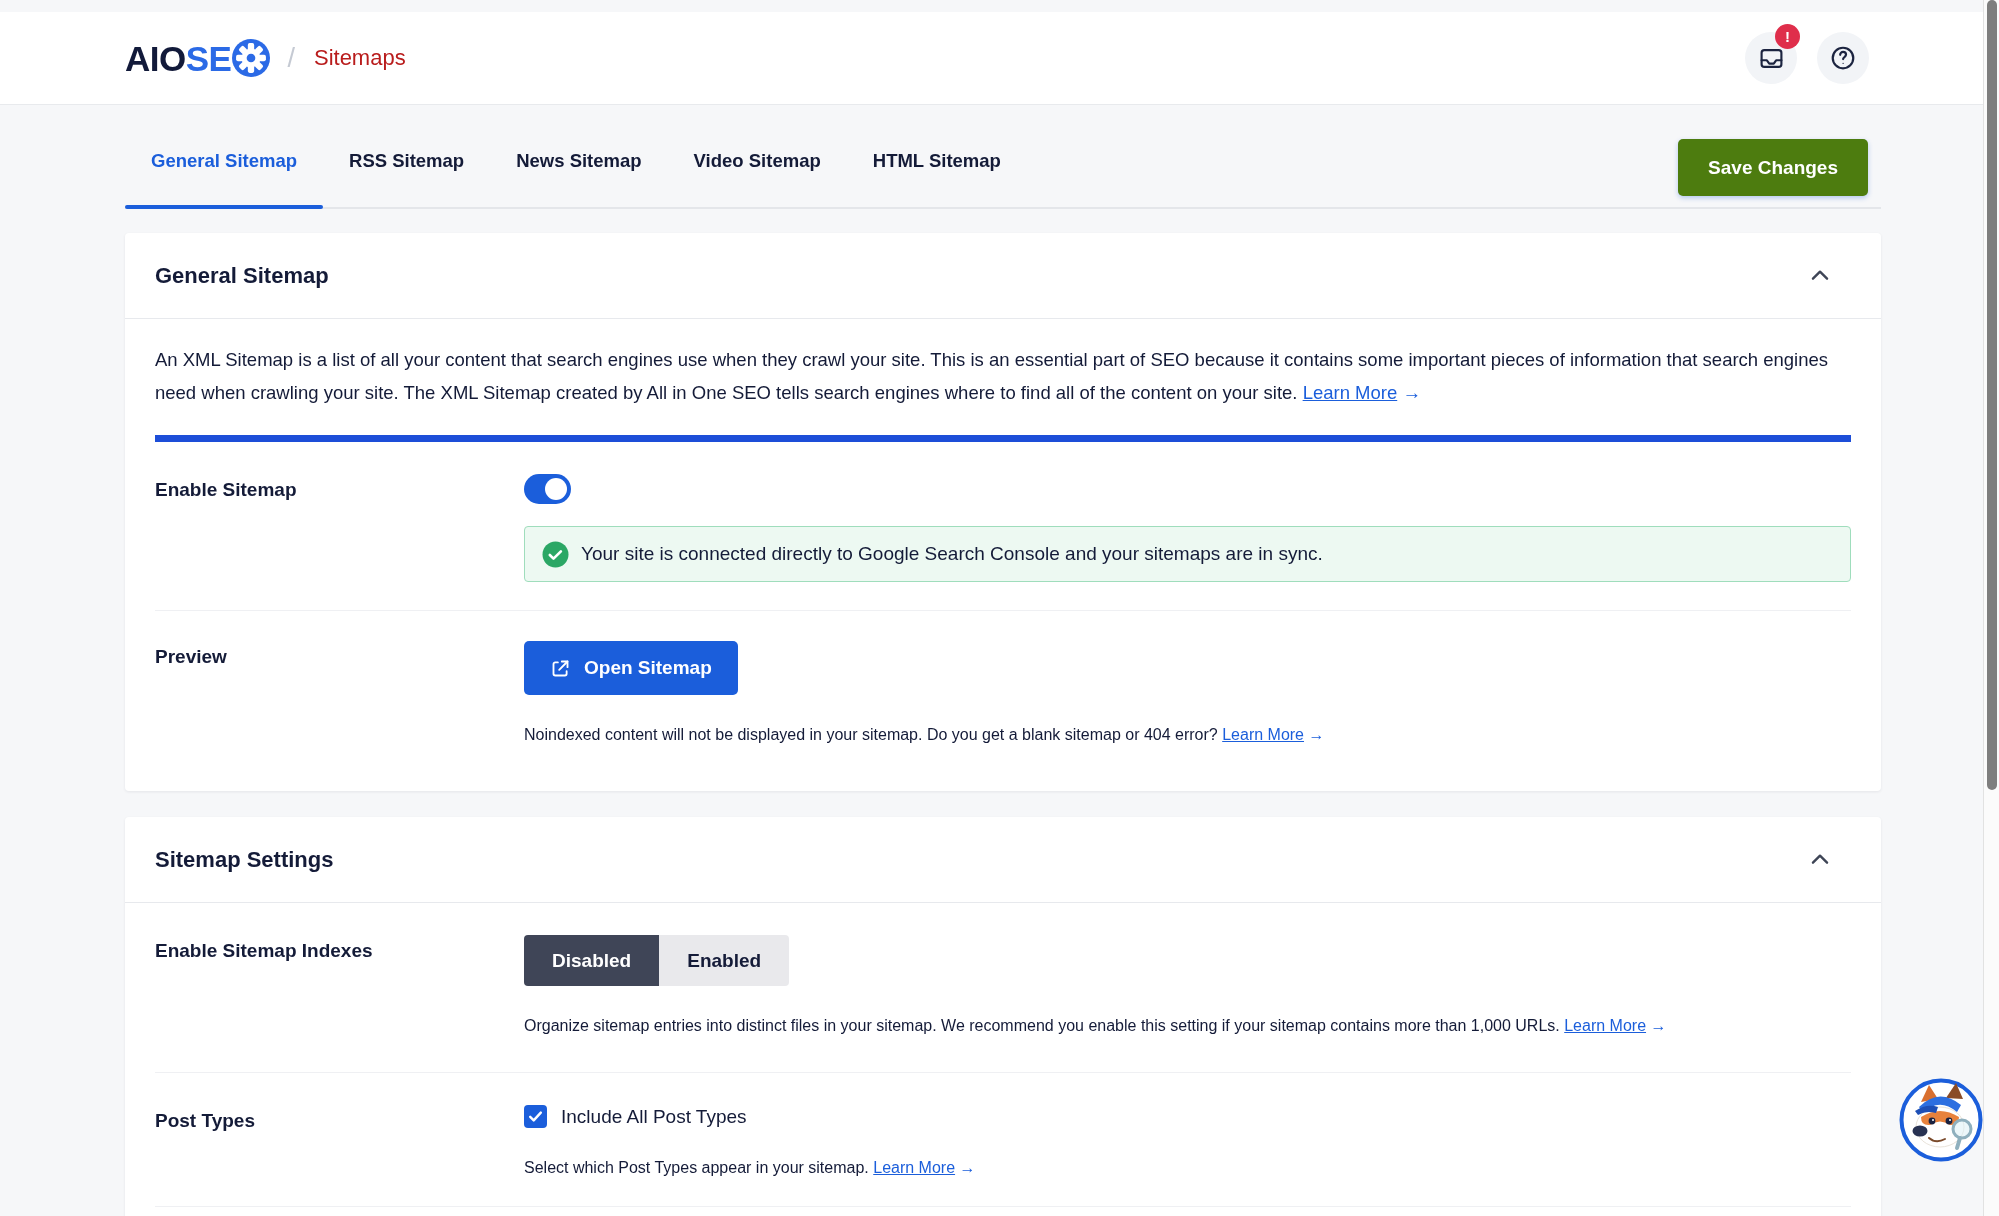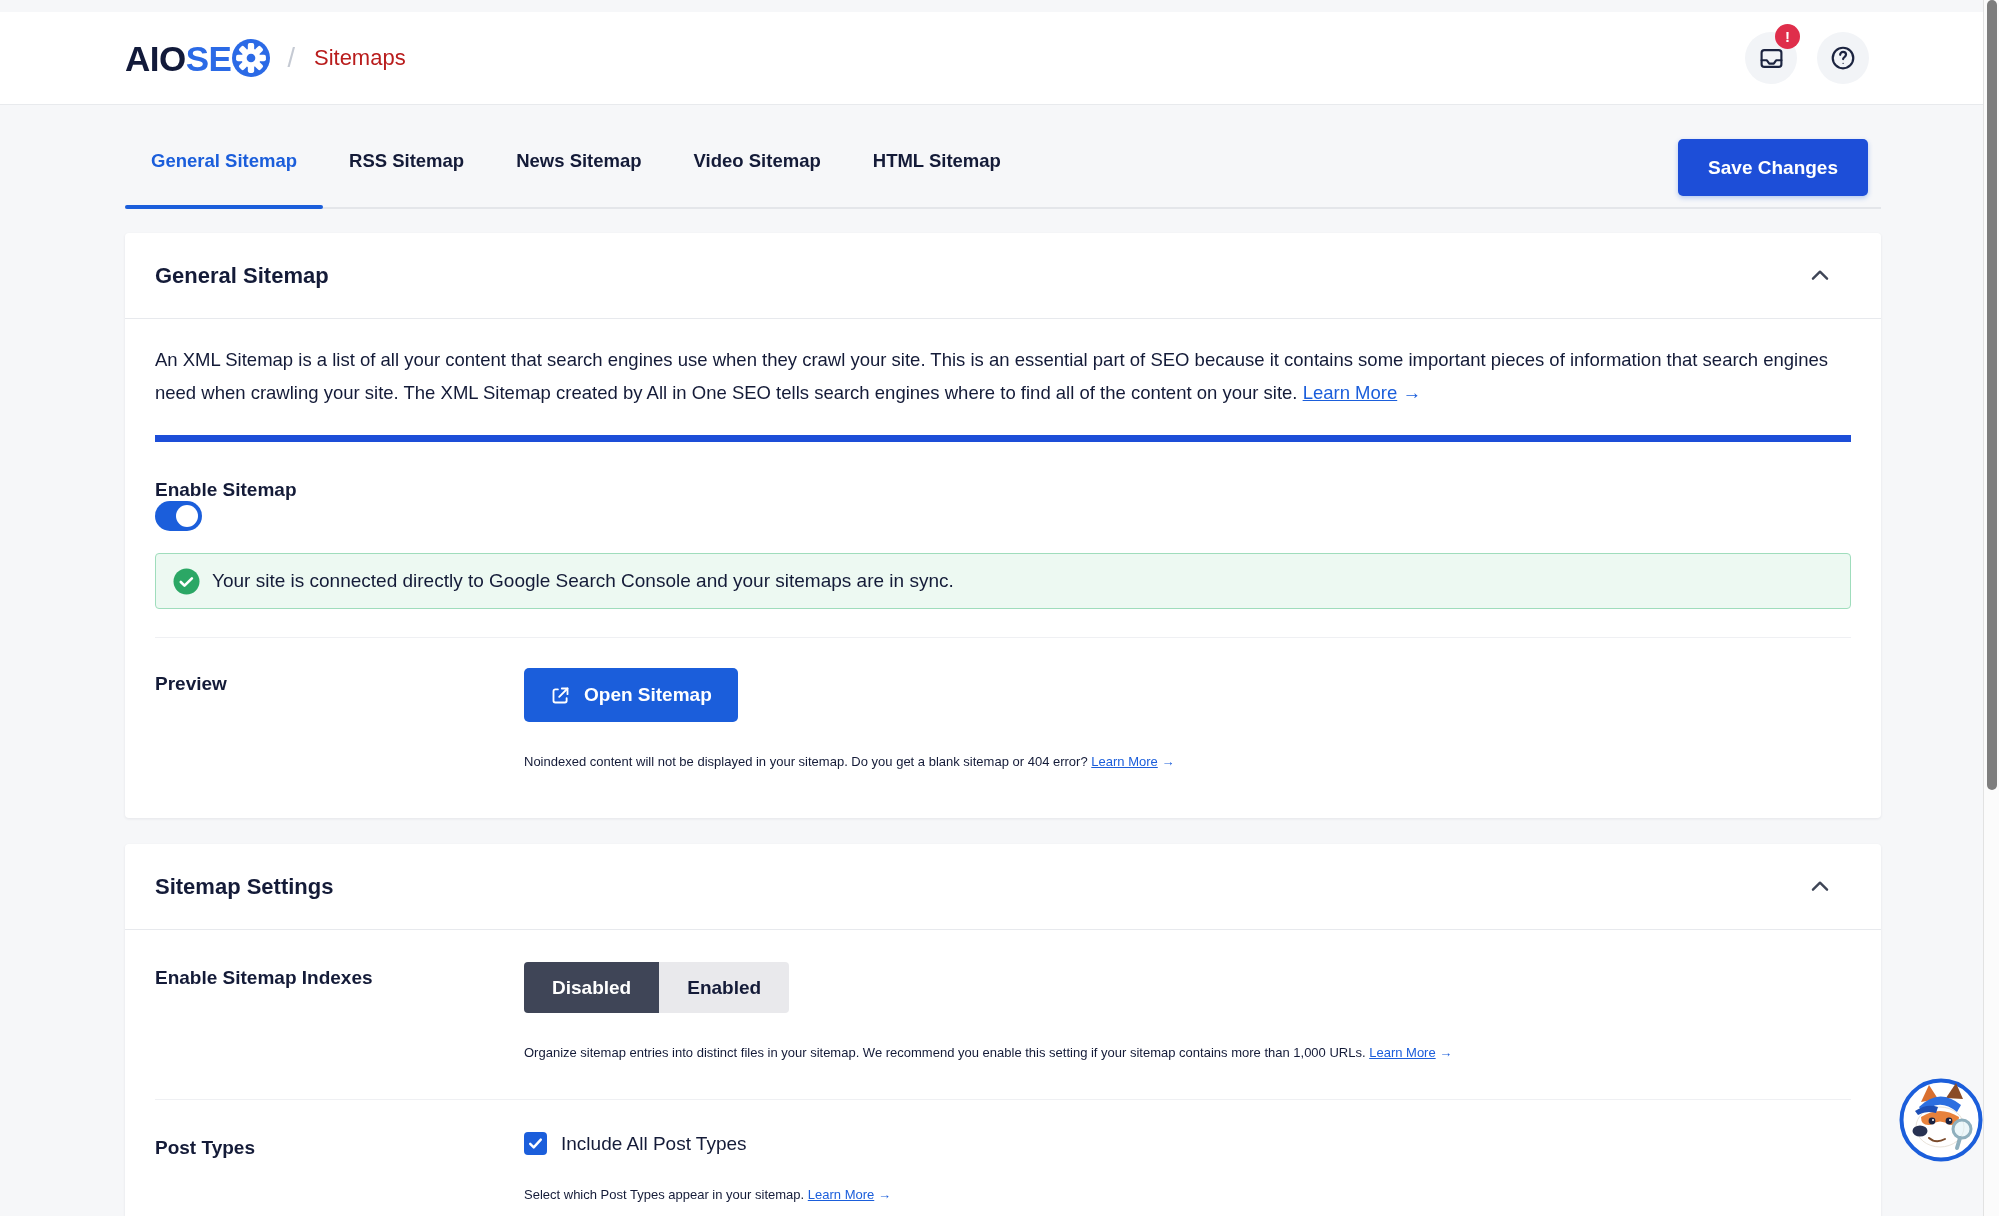--- a/index.html
+++ b/index.html
@@ -52,21 +52,21 @@
     white-space: nowrap;
   }
   .tab.active { color: #1B5EDB; }
   .tab.active::after {
     content: ""; position: absolute; left: 0; right: 0; bottom: -2px;
     height: 4px; background: #1B5EDB; border-radius: 2px;
   }
   .save-btn {
     position: absolute; right: 13px; top: 35px;
     height: 57px; padding: 0 30px;
-    background: #1d4ed8; color: #fff;
+    background: #4d7c0f; color: #fff;
     font-family: inherit; font-size: 19px; font-weight: 700;
     border: none; border-radius: 5px; cursor: pointer;
     box-shadow: 0 2px 5px rgba(27,94,219,.3);
   }
 
   
   .card {
     background: #fff; border-radius: 4px; margin-top: 24px;
     box-shadow: 0 1px 3px rgba(20,27,56,.08);
   }
@@ -83,21 +83,21 @@
     padding: 24px 0 26px; font-size: 18.5px; line-height: 33px;
     color: #141B38; border-bottom: 7px solid #1d4ed8;
   }
   a.learn { color: #1B5EDB; text-decoration: underline; cursor: pointer; }
   .arrow { color: #1B5EDB; text-decoration: none; }
 
   .row { display: flex; border-bottom: 1px solid #EFF0F3; }
   .row:last-child { border-bottom: none; }
   .row-label { width: 369px; flex: none; font-size: 19px; font-weight: 700; padding-top: 5px; }
   .row-control { flex: 1; }
-  .row.r-enable   { padding: 32px 0 28px; flex-direction: column; }
+  .row.r-enable   { padding: 32px 0 28px; }
   .row.r-preview  { padding: 30px 0 40px; }
   .row.r-indexes  { padding: 32px 0 30px; }
   .row.r-posttypes{ padding: 32px 0 22px; }
   .row.r-taxonomies { padding: 20px 0 30px; }
 
   
   .toggle {
     width: 47px; height: 30px; border-radius: 15px;
     background: #1B5EDB; position: relative; cursor: pointer;
   }
@@ -116,21 +116,21 @@
 
   
   .primary-btn {
     height: 54px; padding: 0 26px;
     display: inline-flex; align-items: center; gap: 13px;
     background: #1B5EDB; color: #fff;
     font-family: inherit; font-size: 19px; font-weight: 700;
     border: none; border-radius: 5px; cursor: pointer;
   }
 
-  .desc { margin-top: 23px; font-size: 13px; line-height: 33px; color: #141B38; }
+  .desc { margin-top: 23px; font-size: 16px; line-height: 33px; color: #141B38; }
 
   
   .segmented { display: inline-flex; border-radius: 4px; overflow: hidden; }
   .seg {
     height: 51px; padding: 0 28px;
     display: flex; align-items: center;
     font-family: inherit; font-size: 19px; font-weight: 700;
     border: none; cursor: pointer;
   }
   .seg.selected   { background: #3F4557; color: #fff; }

